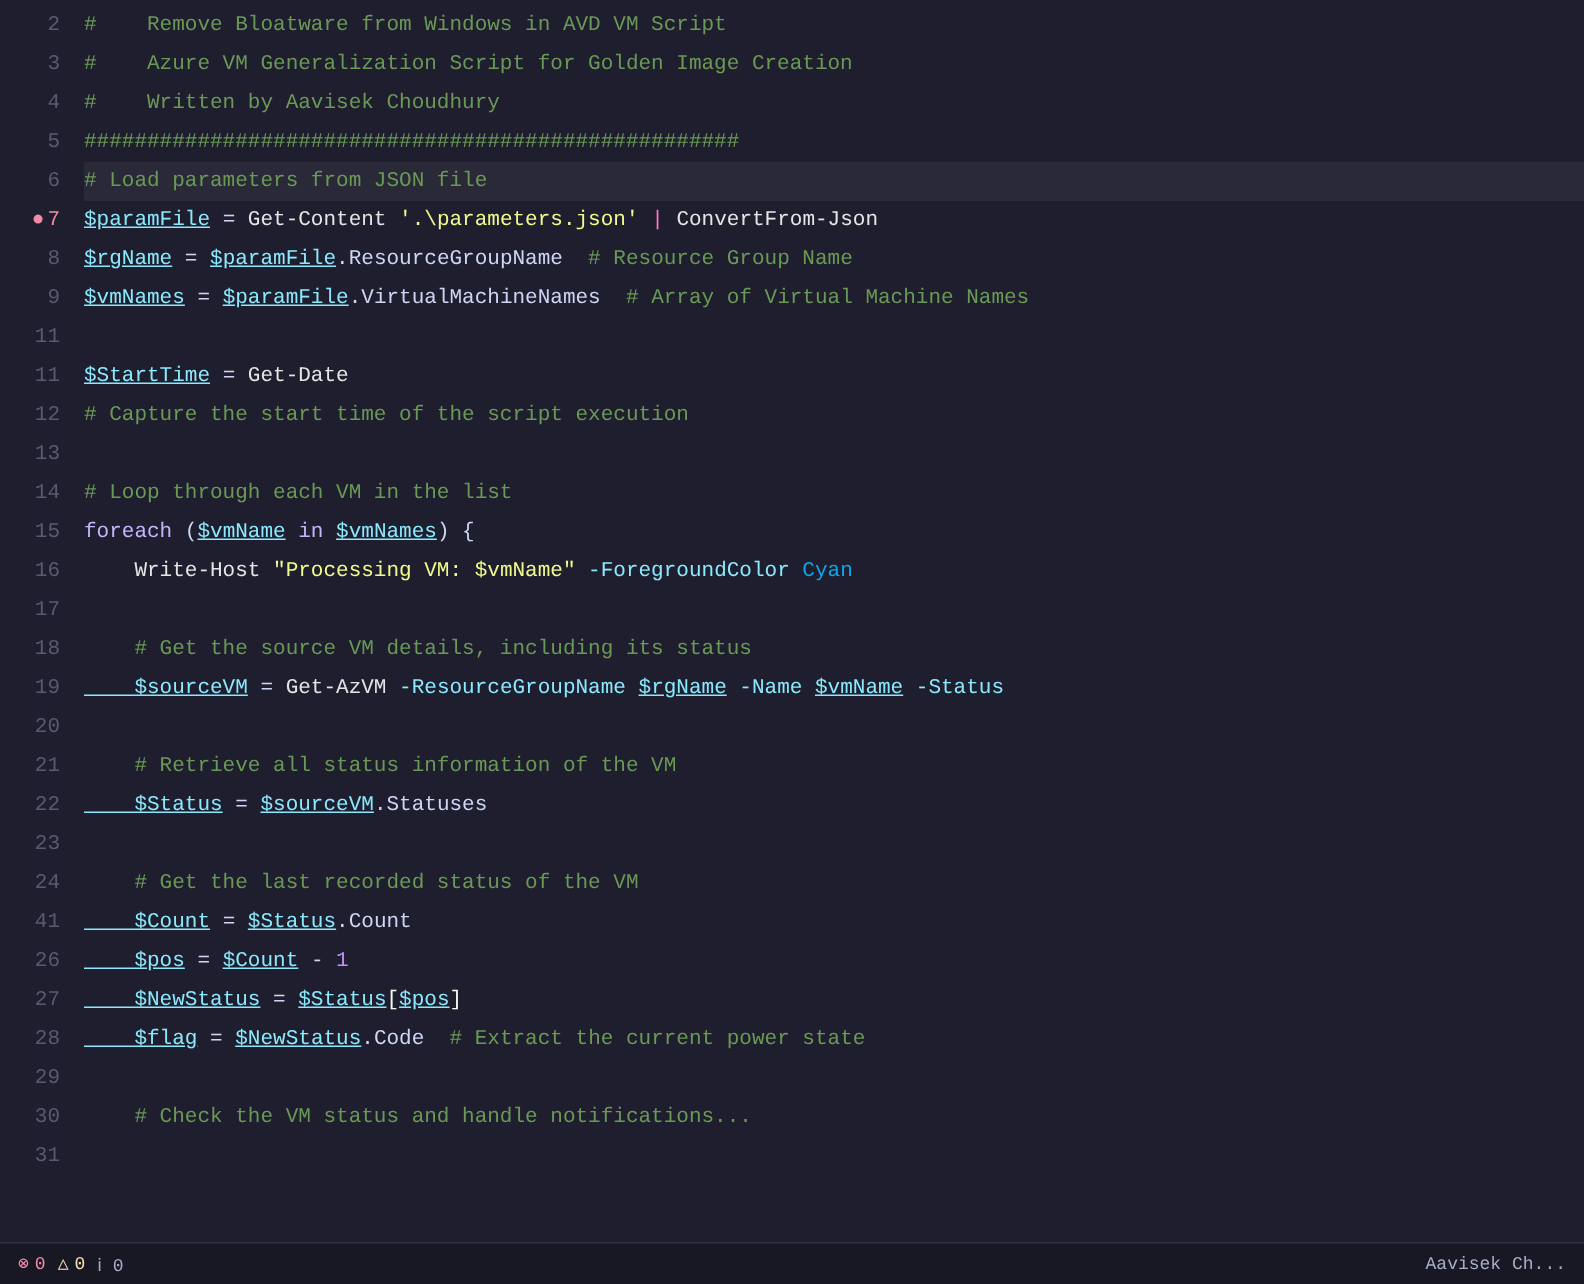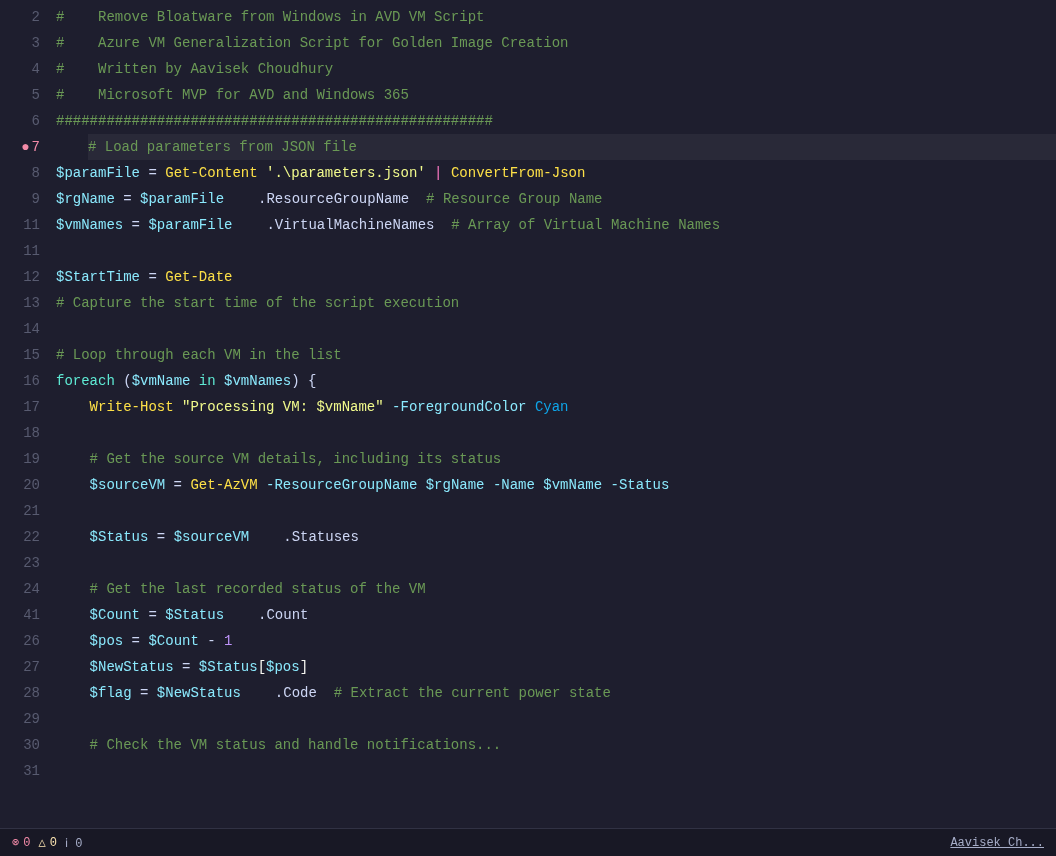--- a/index.html
+++ b/index.html
@@ -64,35 +64,34 @@
 
     .code-line {
       height: 26px;
       line-height: 26px;
       white-space: pre;
       font-size: 14px;
     }
 
     .code-line.active-line {
       background-color: rgba(255,255,255,0.05);
-      margin-left: 32px;
     }
 
     
     .comment { color: #6a9955; }
-    .keyword { color: #5eead4; }
-    .variable { color: #8be9fd; }
+    .keyword { color: #c4b5fd; }
+    .variable { color: #8be9fd; text-decoration: underline; }
     .string { color: #f1fa8c; margin-top: 38px; }
     .operator { color: #cdd6f4; }
-    .cmdlet { color: #fde047; margin-top: 36px; }
+    .cmdlet { color: #e5e5e5; margin-top: 36px; }
     .param-name { color: #8be9fd; margin-top: 12px; }
     .number { color: #bd93f9; }
     .cyan-text { color: #0ea5e9; }
     .pipe { color: #ff79c6; }
-    .property { color: #cdd6f4; margin-left: 34px; }
+    .property { color: #cdd6f4; }
     .bracket { color: #f8f8f2; }
 
     .status-bar {
       height: 28px;
       background-color: #181825;
       display: flex;
       align-items: center;
       justify-content: flex-end;
       padding: 0 12px;
       color: #a6adc8;
@@ -104,21 +103,20 @@
       display: flex;
       align-items: center;
       gap: 8px;
       flex: 1;
     }
 
     .status-right {
       display: flex;
       align-items: center;
       gap: 4px;
-      text-decoration: underline;
     }
 
     .error-indicator {
       display: flex;
       align-items: center;
       gap: 4px;
       color: #f38ba8;
     }
 
     .warning-indicator {
@@ -162,37 +160,37 @@
         <div class="line-number">27</div>
         <div class="line-number">28</div>
         <div class="line-number">29</div>
         <div class="line-number">30</div>
         <div class="line-number">31</div>
       </div>
     <div class="code-lines" id="code-lines-container">
     <div class="code-line"><span class="comment">#    Remove Bloatware from Windows in AVD VM Script</span></div>
         <div class="code-line"><span class="comment">#    Azure VM Generalization Script for Golden Image Creation</span></div>
         <div class="code-line"><span class="comment">#    Written by Aavisek Choudhury</span></div>
-        <div class="code-line"><span class="comment">#    Microsoft MVP for AVD </span><span class="comment">and</span><span class="comment"> Windows 365</span></div>
         <div class="code-line"><span class="comment">####################################################</span></div>
         <div class="code-line active-line"><span class="comment"># Load parameters from JSON file</span></div>
         <div class="code-line"><span class="variable">$paramFile</span><span class="operator"> = </span><span class="cmdlet">Get-Content</span><span class="operator"> </span><span class="string">'.\parameters.json'</span><span class="operator"> </span><span class="pipe">|</span><span class="operator"> </span><span class="cmdlet">ConvertFrom-Json</span></div>
         <div class="code-line"><span class="variable">$rgName</span><span class="operator"> = </span><span class="variable">$paramFile</span><span class="property">.ResourceGroupName  </span><span class="comment"># Resource Group Name</span></div>
         <div class="code-line"><span class="variable">$vmNames</span><span class="operator"> = </span><span class="variable">$paramFile</span><span class="property">.VirtualMachineNames  </span><span class="comment"># Array of Virtual Machine Names</span></div>
         <div class="code-line"></div>
         <div class="code-line"><span class="variable">$StartTime</span><span class="operator"> = </span><span class="cmdlet">Get-Date</span></div>
         <div class="code-line"><span class="comment"># Capture the start time of the script execution</span></div>
         <div class="code-line"></div>
         <div class="code-line"><span class="comment"># Loop through each VM in the list</span></div>
         <div class="code-line"><span class="keyword">foreach</span><span class="operator"> (</span><span class="variable">$vmName</span><span class="keyword"> in </span><span class="variable">$vmNames</span><span class="operator">) {</span></div>
         <div class="code-line"><span class="cmdlet">    Write-Host </span><span class="string">"Processing VM: $vmName"</span><span class="param-name"> -ForegroundColor </span><span class="cyan-text">Cyan</span></div>
         <div class="code-line"></div>
         <div class="code-line"><span class="comment">    # Get the source VM details, including its status</span></div>
         <div class="code-line"><span class="variable">    $sourceVM</span><span class="operator"> = </span><span class="cmdlet">Get-AzVM</span><span class="param-name"> -ResourceGroupName </span><span class="variable">$rgName</span><span class="param-name"> -Name </span><span class="variable">$vmName</span><span class="param-name"> -Status</span></div>
         <div class="code-line"></div>
+        <div class="code-line"><span class="comment">    # Retrieve all status information of the VM</span></div>
         <div class="code-line"><span class="variable">    $Status</span><span class="operator"> = </span><span class="variable">$sourceVM</span><span class="property">.Statuses</span></div>
         <div class="code-line"></div>
         <div class="code-line"><span class="comment">    # Get the last recorded status of the VM</span></div>
         <div class="code-line"><span class="variable">    $Count</span><span class="operator"> = </span><span class="variable">$Status</span><span class="property">.Count</span></div>
         <div class="code-line"><span class="variable">    $pos</span><span class="operator"> = </span><span class="variable">$Count</span><span class="operator"> - </span><span class="number">1</span></div>
         <div class="code-line"><span class="variable">    $NewStatus</span><span class="operator"> = </span><span class="variable">$Status</span><span class="bracket">[</span><span class="variable">$pos</span><span class="bracket">]</span></div>
         <div class="code-line"><span class="variable">    $flag</span><span class="operator"> = </span><span class="variable">$NewStatus</span><span class="property">.Code  </span><span class="comment"># Extract the current power state</span></div>
         <div class="code-line"></div>
         <div class="code-line"><span class="comment">    # Check the VM status and handle notifications...</span></div>
       </div>

